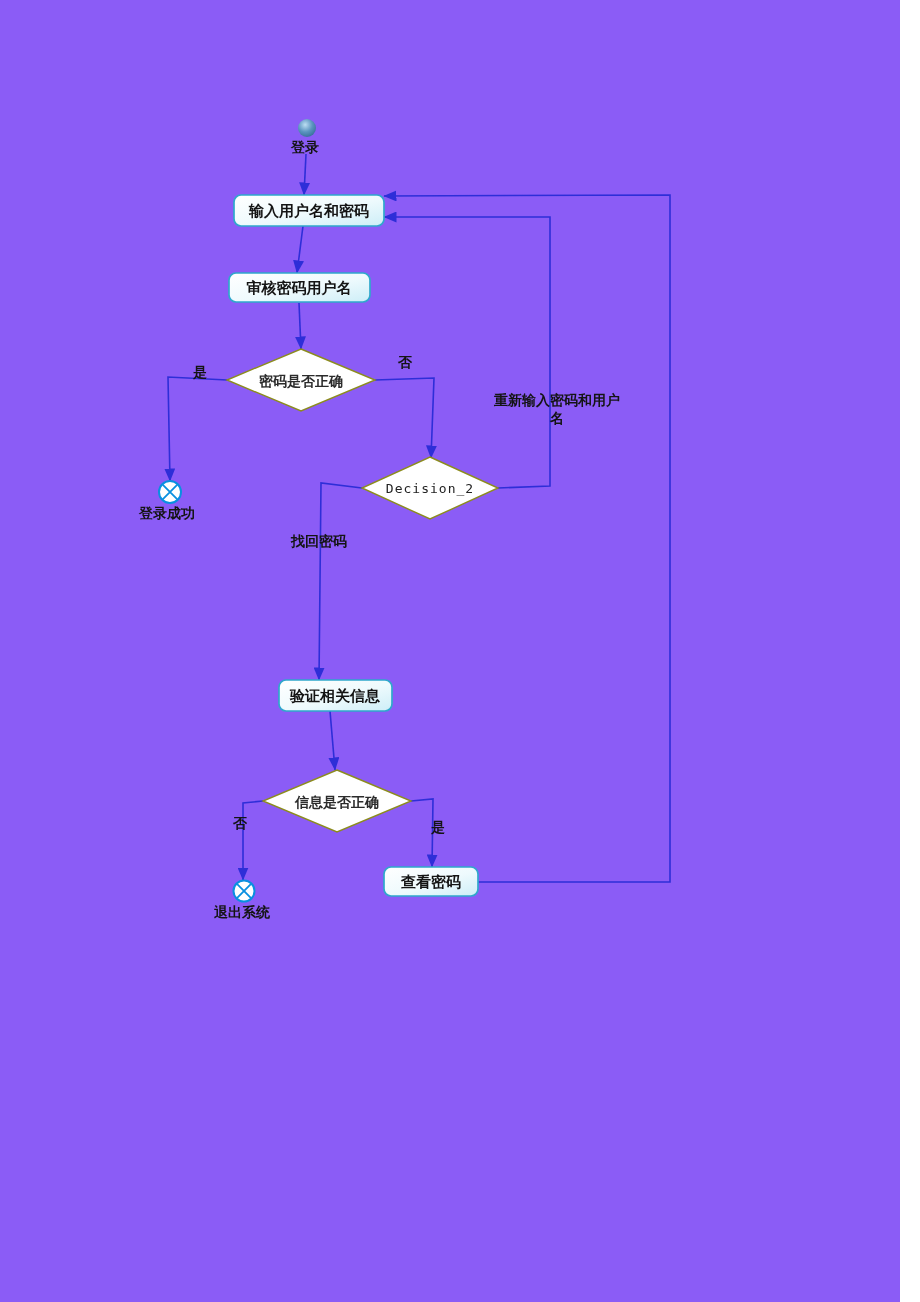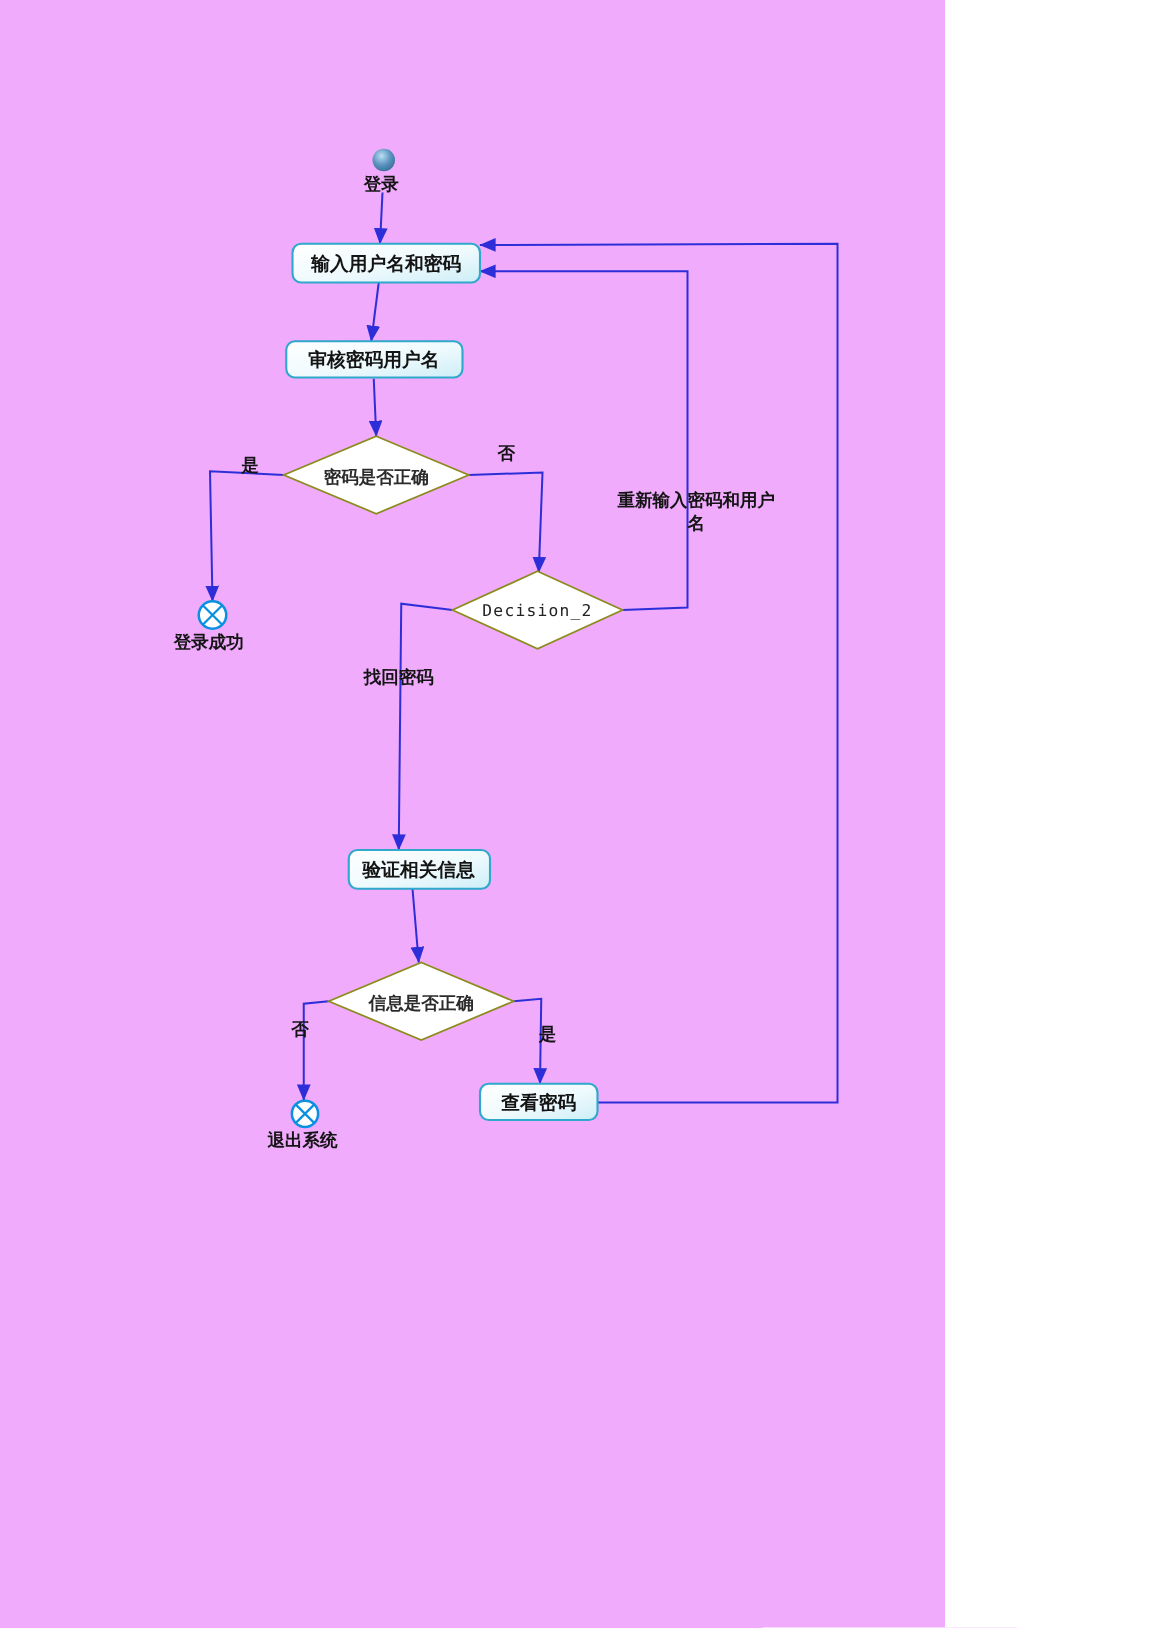--- a/index.html
+++ b/index.html
@@ -1,16 +1,16 @@
 <!DOCTYPE html>
 <html style="--edge: #2e2ed8; --node_border: #2fa8cc; --node_fill_light: #cdeef7; --decision_border: #8c8c1e; --end_node: #0a90e0; --start_sphere: #4d8cba; --text: #141414;"><head>
 <meta charset="utf-8">
 <style>
   html,body{margin:0;padding:0;background:#ffffff;}
-  .page{position:relative;width:756px;height:1302px;background:#f0abfc;overflow:hidden;}
+  .page{position:relative;width:900px;height:1302px;background:#8b5cf6;overflow:hidden;}
   svg{display:block;}
   .edge{fill:none;stroke:var(--edge,#2e2ed8);stroke-width:1.6px;}
   .arrowhead{fill:var(--edge,#2e2ed8);stroke:none;}
   .action-box{fill:url(#boxGrad);stroke:var(--node_border,#2fa8cc);stroke-width:1.7px;}
   .decision{fill:#ffffff;stroke:var(--decision_border,#8c8c1e);stroke-width:1.4px;}
   .endnode{fill:#ffffff;stroke:var(--end_node,#0a90e0);stroke-width:2px;}
   .endx{stroke:var(--end_node,#0a90e0);stroke-width:1.8px;fill:none;}
   text{font-family:"Liberation Serif","DejaVu Serif",serif;fill:#141414;}
   .box-label{font-size:15px;font-weight:bold;text-anchor:middle;}
   .diamond-label{font-size:14px;font-weight:600;fill:#2b2b2b;text-anchor:middle;}

